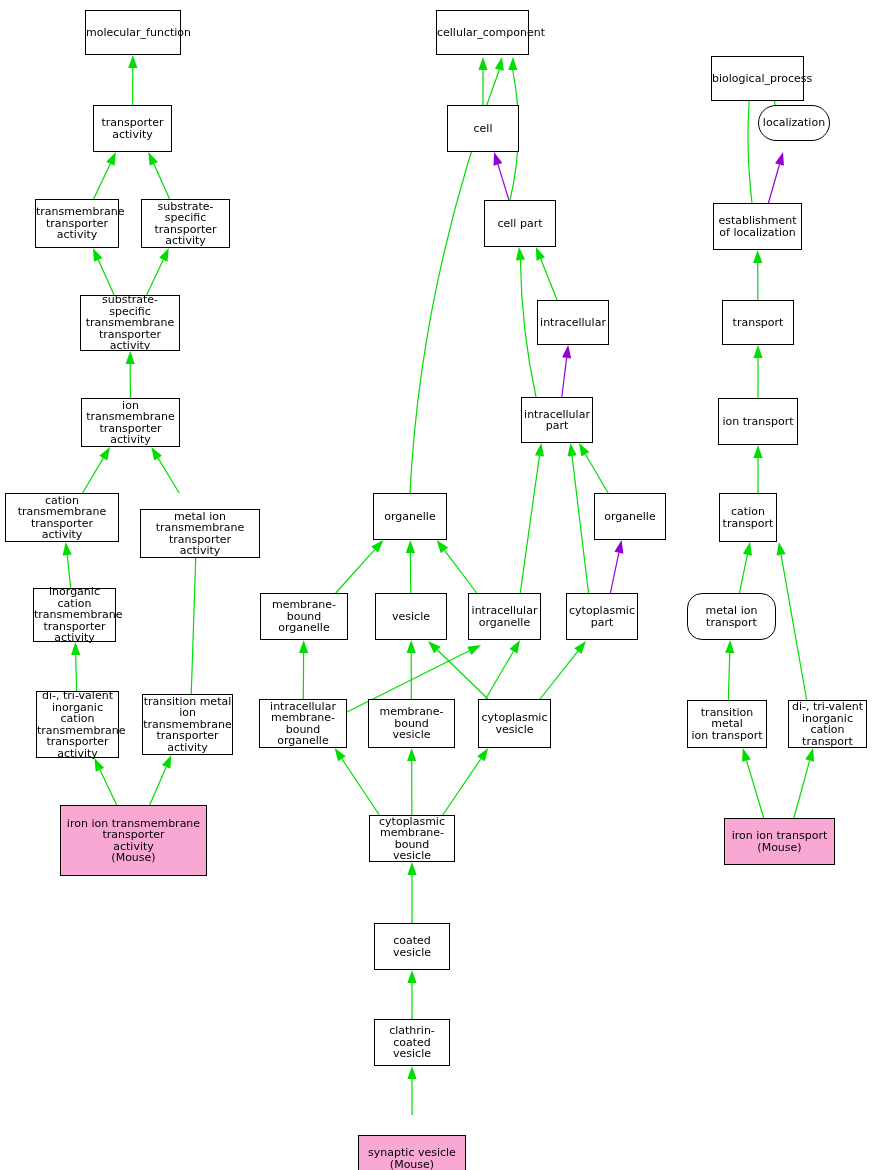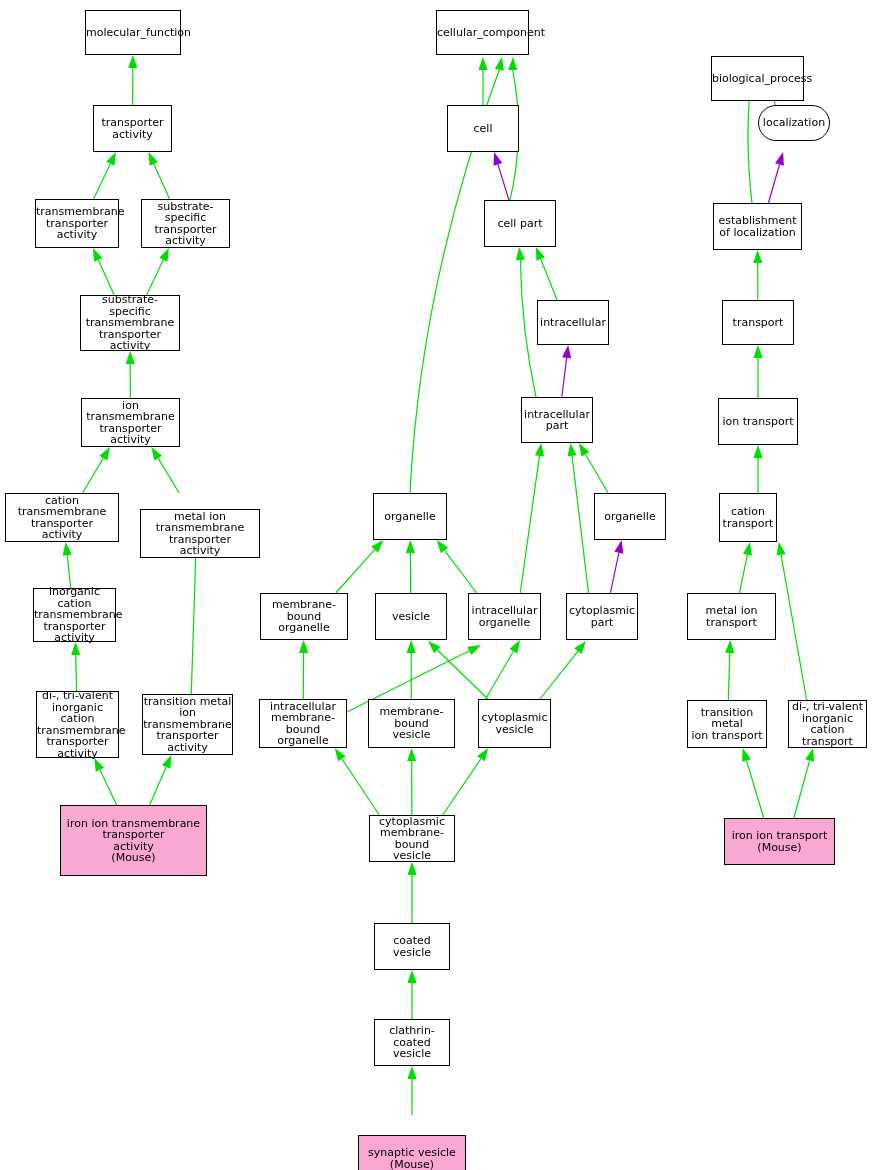--- a/index.html
+++ b/index.html
@@ -260,21 +260,21 @@
       </div>
       <div class="node" style="left: 722px; top: 300px; width: 72px; height: 45px;">
         <span class="lbl">transport</span>
       </div>
       <div class="node" style="left: 718px; top: 398px; width: 80px; height: 47px;">
         <span class="lbl">ion transport</span>
       </div>
       <div class="node" style="left: 719px; top: 493px; width: 58px; height: 49px;">
         <span class="lbl">cation transport</span>
       </div>
-      <div class="node" style="left: 687px; top: 593px; width: 89px; height: 47px;">
+      <div class="node" style="left: 687px; top: 593px; width: 89px; height: 47px; border-radius: 15px;">
         <span class="lbl">metal ion transport</span>
       </div>
       <div class="node" style="left: 687px; top: 700px; width: 80px; height: 48px;">
         <span class="lbl">transition metal
 ion transport</span>
       </div>
       <div class="node" style="left: 788px; top: 700px; width: 79px; height: 48px;">
         <span class="lbl">di-, tri-valent
 inorganic cation
 transport</span>

